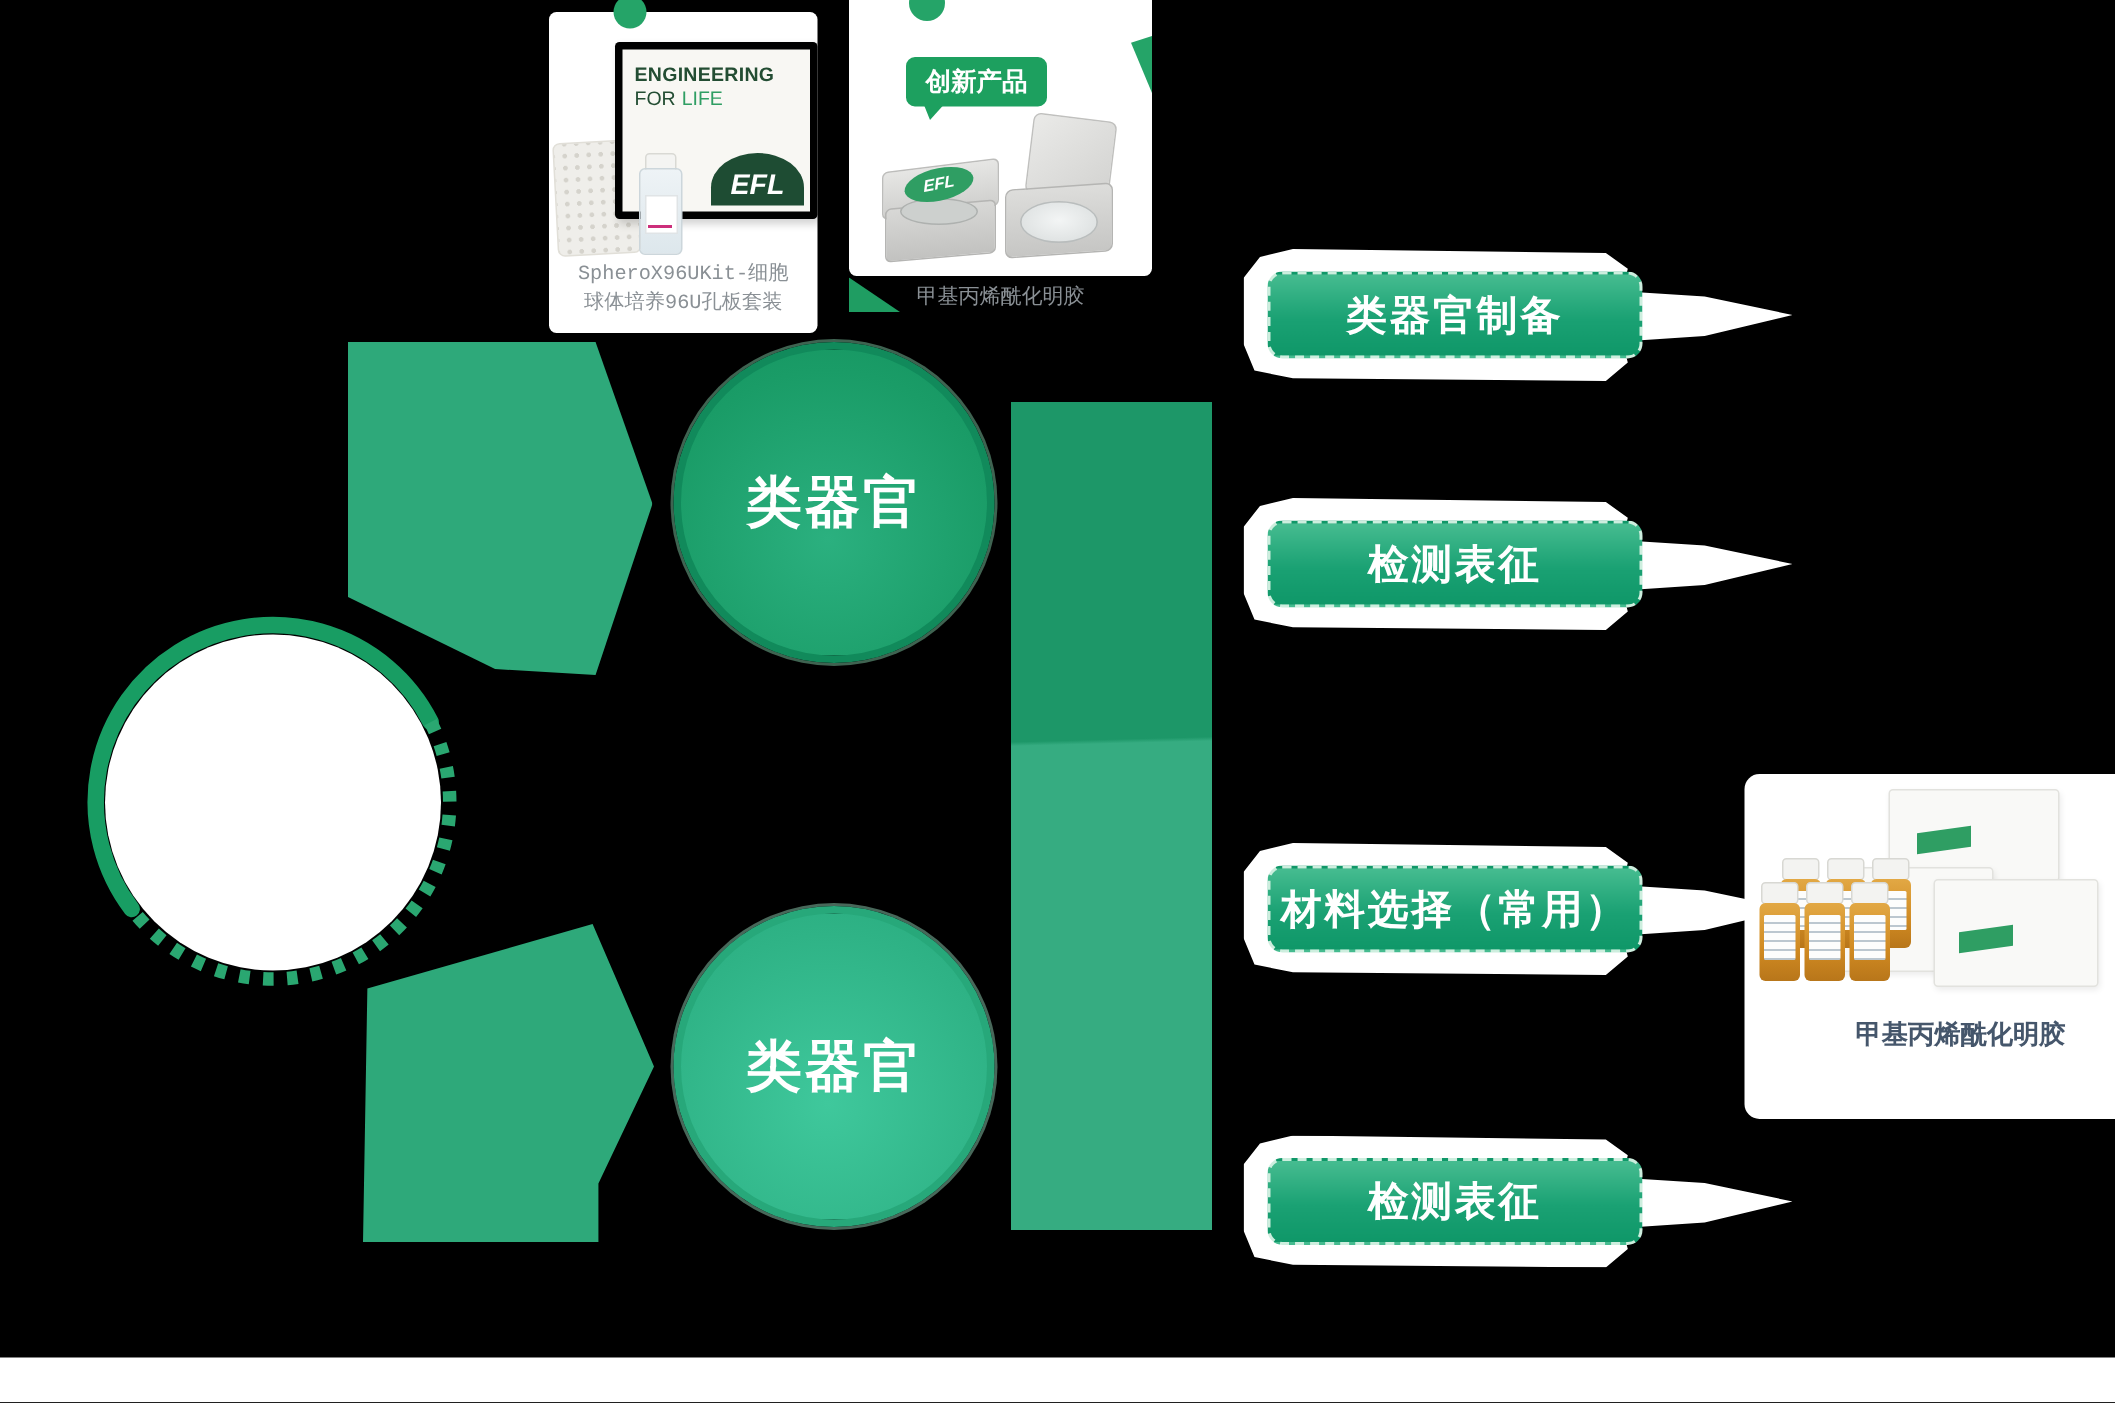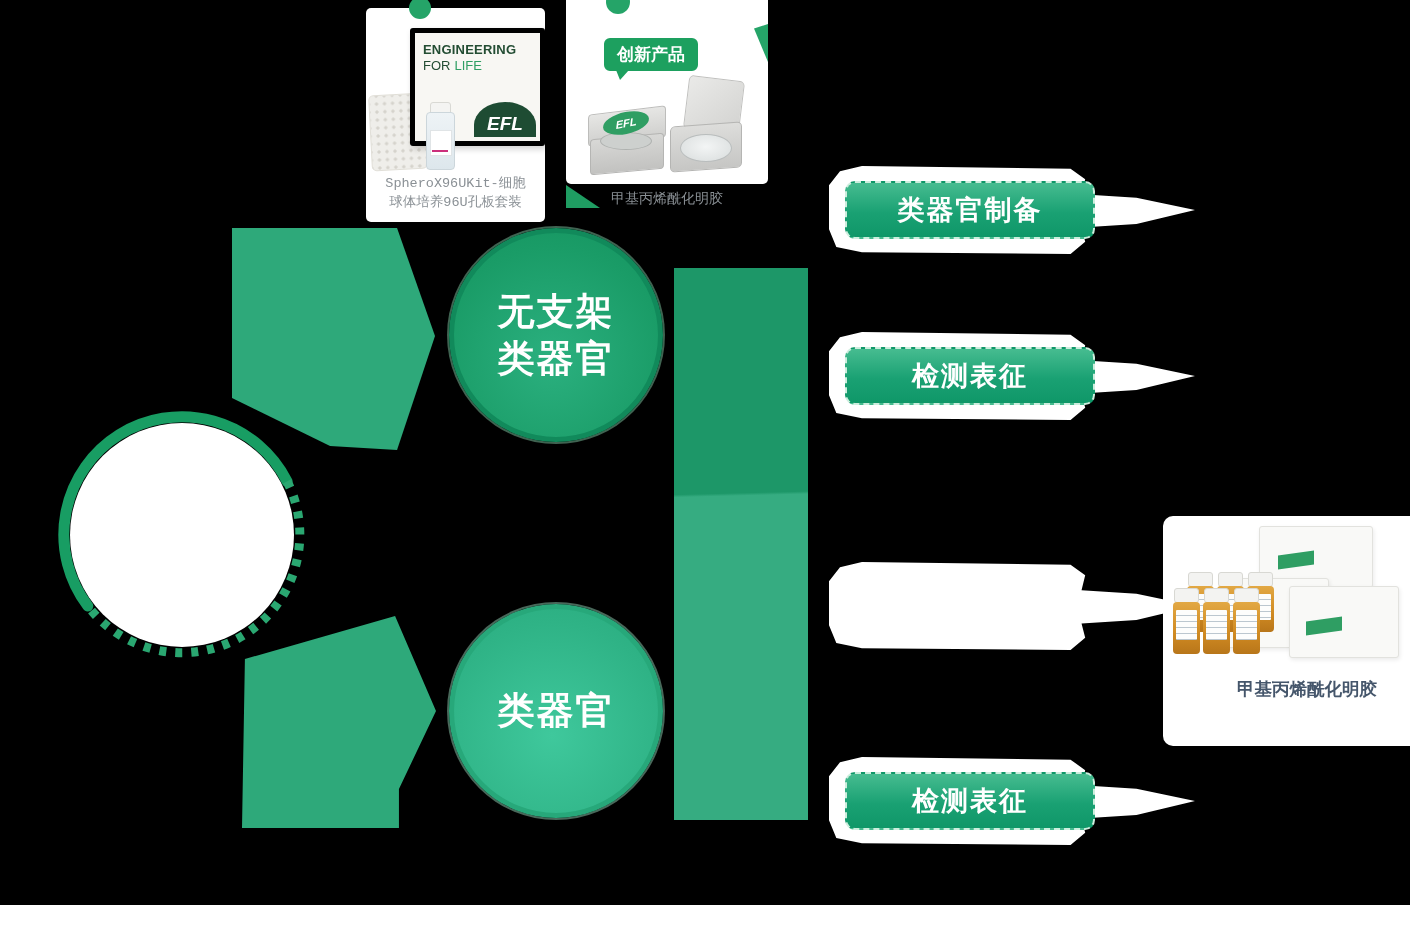--- a/index.html
+++ b/index.html
@@ -144,29 +144,29 @@
   <div class="wedge wedge-bottom"></div>
   <div class="band"></div>
 
   <svg class="abs" style="left:52px; top:405px; z-index:3;" width="260" height="260" viewBox="0 0 260 260">
     <circle cx="130" cy="130" r="112" fill="#ffffff"></circle>
     <path d="M 35.8 201 A 118 118 0 1 1 235.1 76.4" fill="none" stroke="#189d63" stroke-width="11" stroke-linecap="round"></path>
     <path d="M 235.1 76.4 A 118 118 0 0 1 35.8 201" fill="none" stroke="#2aa771" stroke-width="9" stroke-dasharray="7 9"></path>
   </svg>
 
   <div class="node node-top">
-    <span>无支架</span>
     <span>类器官</span>
   </div>
   <div class="node node-bottom">
     <span>类器官</span>
   </div>
 
   <div class="pill" style="left:845px; top:181px;">类器官制备</div>
   <div class="pill" style="left:845px; top:347px;">检测表征</div>
+  <div class="pill" style="left:845px; top:577px;">材料选择（常用）</div>
   <div class="pill" style="left:845px; top:772px;">检测表征</div>
 
   <div class="card" style="left:366px; top:8px; width:179px; height:214px;">
     <div class="deco-dot" style="left:43px; top:-11px; width:22px; height:22px;"></div>
     <div class="wellplate"></div>
     <div class="efl-box">
       <div class="efl-panel">
         <div class="efl-t1">ENGINEERING</div>
         <div class="efl-t2">
           <span>FOR</span><span class="life">LIFE</span>

